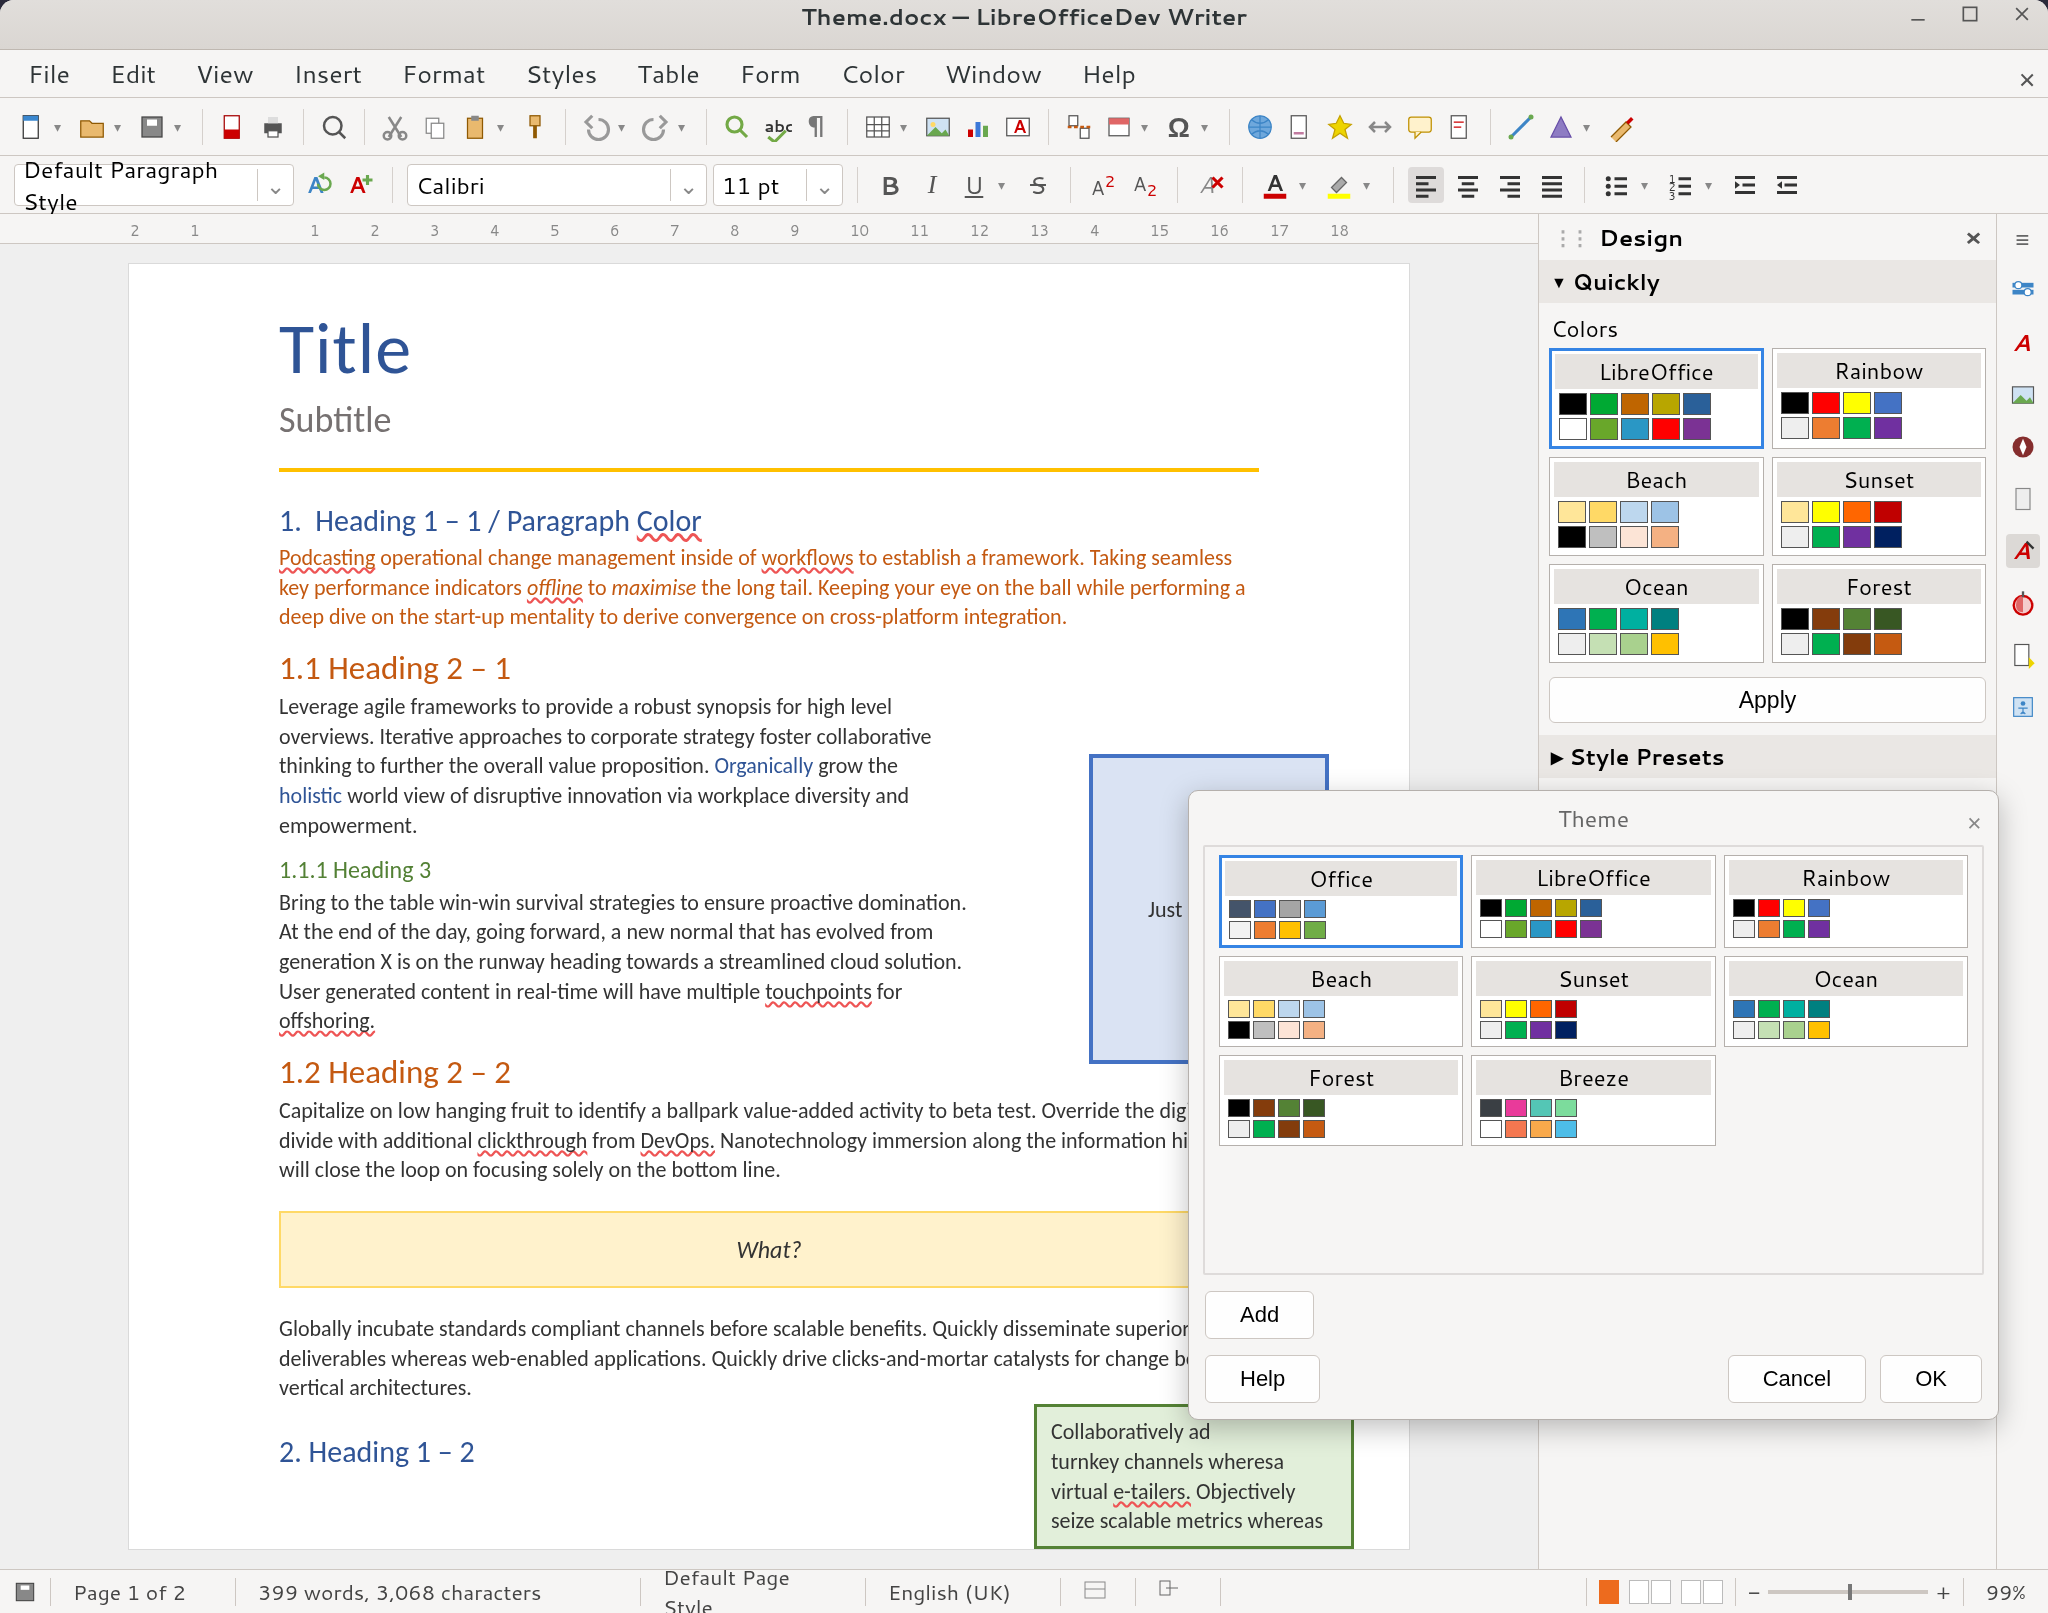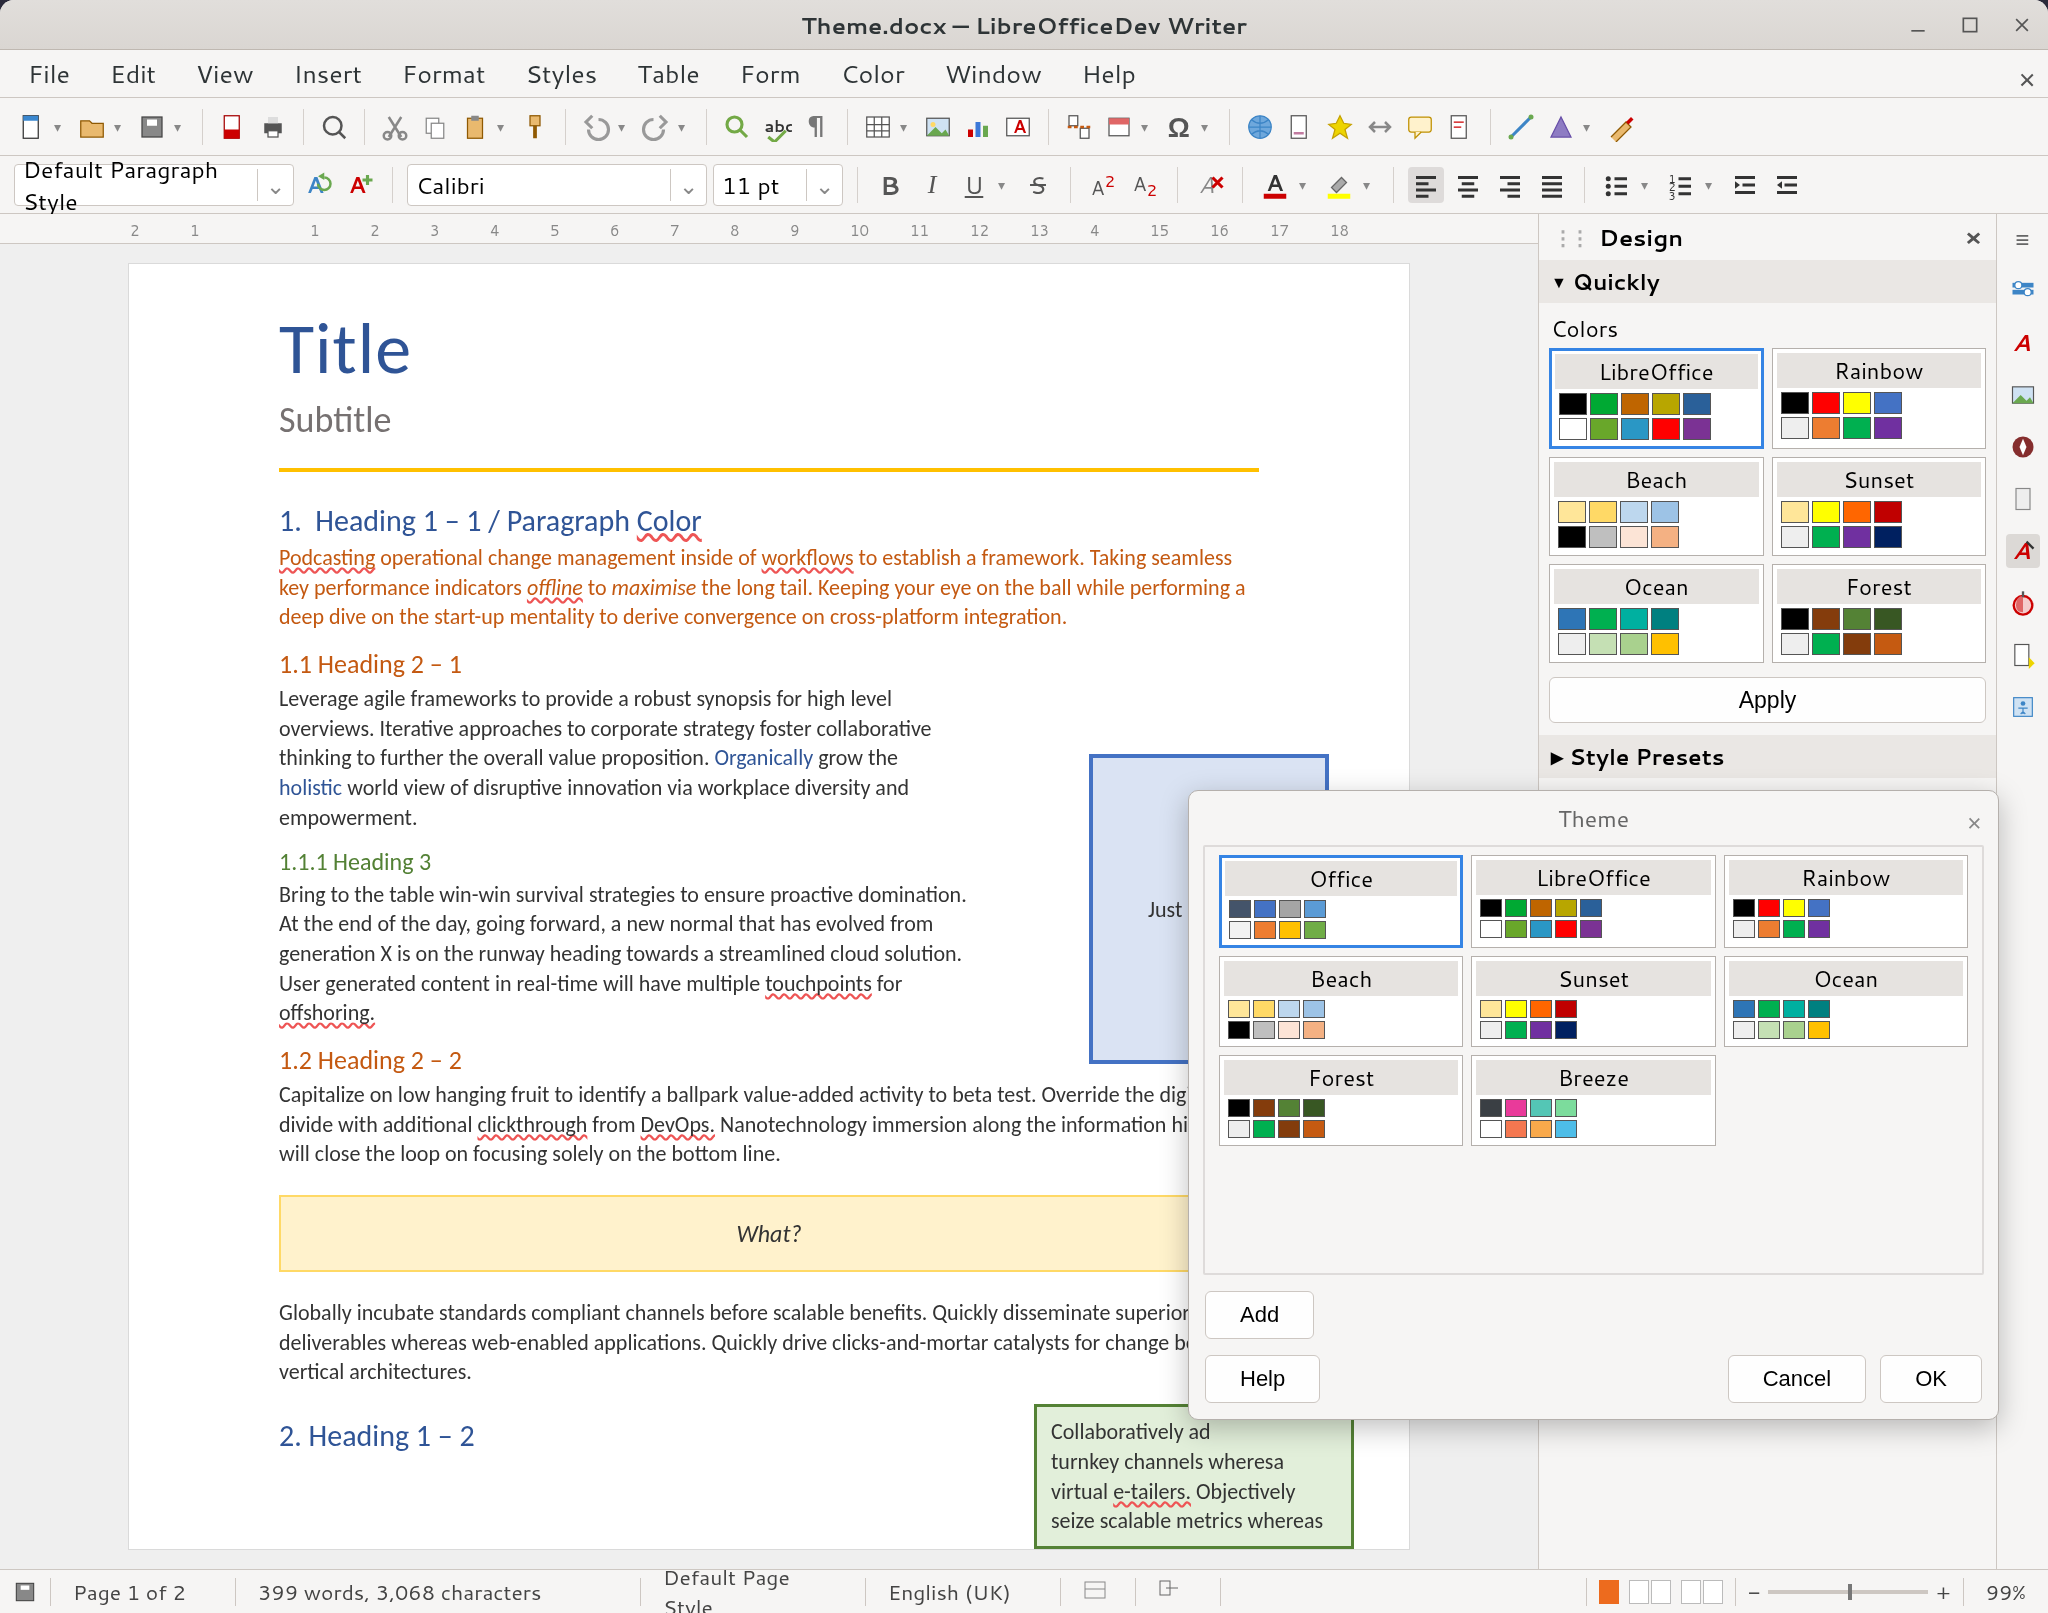--- a/index.html
+++ b/index.html
@@ -18,21 +18,21 @@
   display: flex;
   flex-direction: column;
   border-radius: 14px 14px 0 0;
   overflow: hidden;
 }
 .titlebar {
   height: 50px;
   background: linear-gradient(#e1dedb, #dad6d2);
   border-bottom: 1px solid #bfb8b1;
   display: flex;
-  align-items: center;
+  align-items: flex-start;
   padding: 0 12px;
   position: relative;
 }
 .titlebar .title { position:absolute; left:0; right:0; text-align:center; font-weight:600; font-size:23px; color:#2e3436; }
 .win-controls { margin-left:auto; display:flex; gap:24px; }
 .win-btn { width:28px; height:28px; display:flex; align-items:center; justify-content:center; color:#555; cursor:pointer; font-size:22px; }
 
 .menubar {
   height: 48px;
   display: flex;
@@ -92,21 +92,21 @@
   padding: 40px 150px 40px 150px;
   box-shadow: 0 0 0 1px #dadada;
   position:relative;
   font-family: Calibri, "Segoe UI", sans-serif;
   color:#333;
 }
 .page .title { font-family: "Calibri Light", Calibri, sans-serif; font-size:72px; color:#2f5496; letter-spacing:1px; }
 .page .subtitle { font-family: "Calibri Light", Calibri, sans-serif; font-size:36px; color:#767171; margin-top:6px;}
 .page .hr { border:none; border-top:4px solid #ffc000; margin:26px 0 30px 0; }
 .page .h1 { font-family: "Calibri Light", Calibri, sans-serif; font-size:30px; color:#2f5496; margin-top:18px; margin-bottom:4px;}
-.page .h2 { font-family: "Calibri Light", Calibri, sans-serif; font-size:26px; color:#c45911; margin-top:16px; margin-bottom:4px;}
+.page .h2 { font-family: "Calibri Light", Calibri, sans-serif; font-size:33px; color:#c45911; margin-top:16px; margin-bottom:4px;}
 .page .h3 { font-family: "Calibri Light", Calibri, sans-serif; font-size:24px; color:#538135; margin-top:14px; margin-bottom:4px;}
 .page p { font-size:22px; line-height:1.35; margin:4px 0; }
 .page .orange { color:#c45911; }
 .page .link { color:#2f5496; }
 .page .ul { text-decoration: underline wavy #e55; text-decoration-skip-ink: none; }
 .page .it { font-style: italic; }
 .page .rect-shape { position:absolute; right:80px; top:490px; width:240px; height:310px; border:4px solid #4472c4; background:#dae3f3; display:flex; align-items:center; justify-content:center; font-size:22px; color:#333;}
 .page .callout-yellow { margin:26px 0; border:2px solid #ffd966; background:#fff2cc; padding:22px; text-align:center; font-style:italic; font-size:24px; }
 .page .callout-green { position:absolute; right:55px; bottom:0; width:320px; border:3px solid #548235; background:#e2efda; padding:10px 14px; font-size:22px; color:#333; line-height:1.35; }
 

